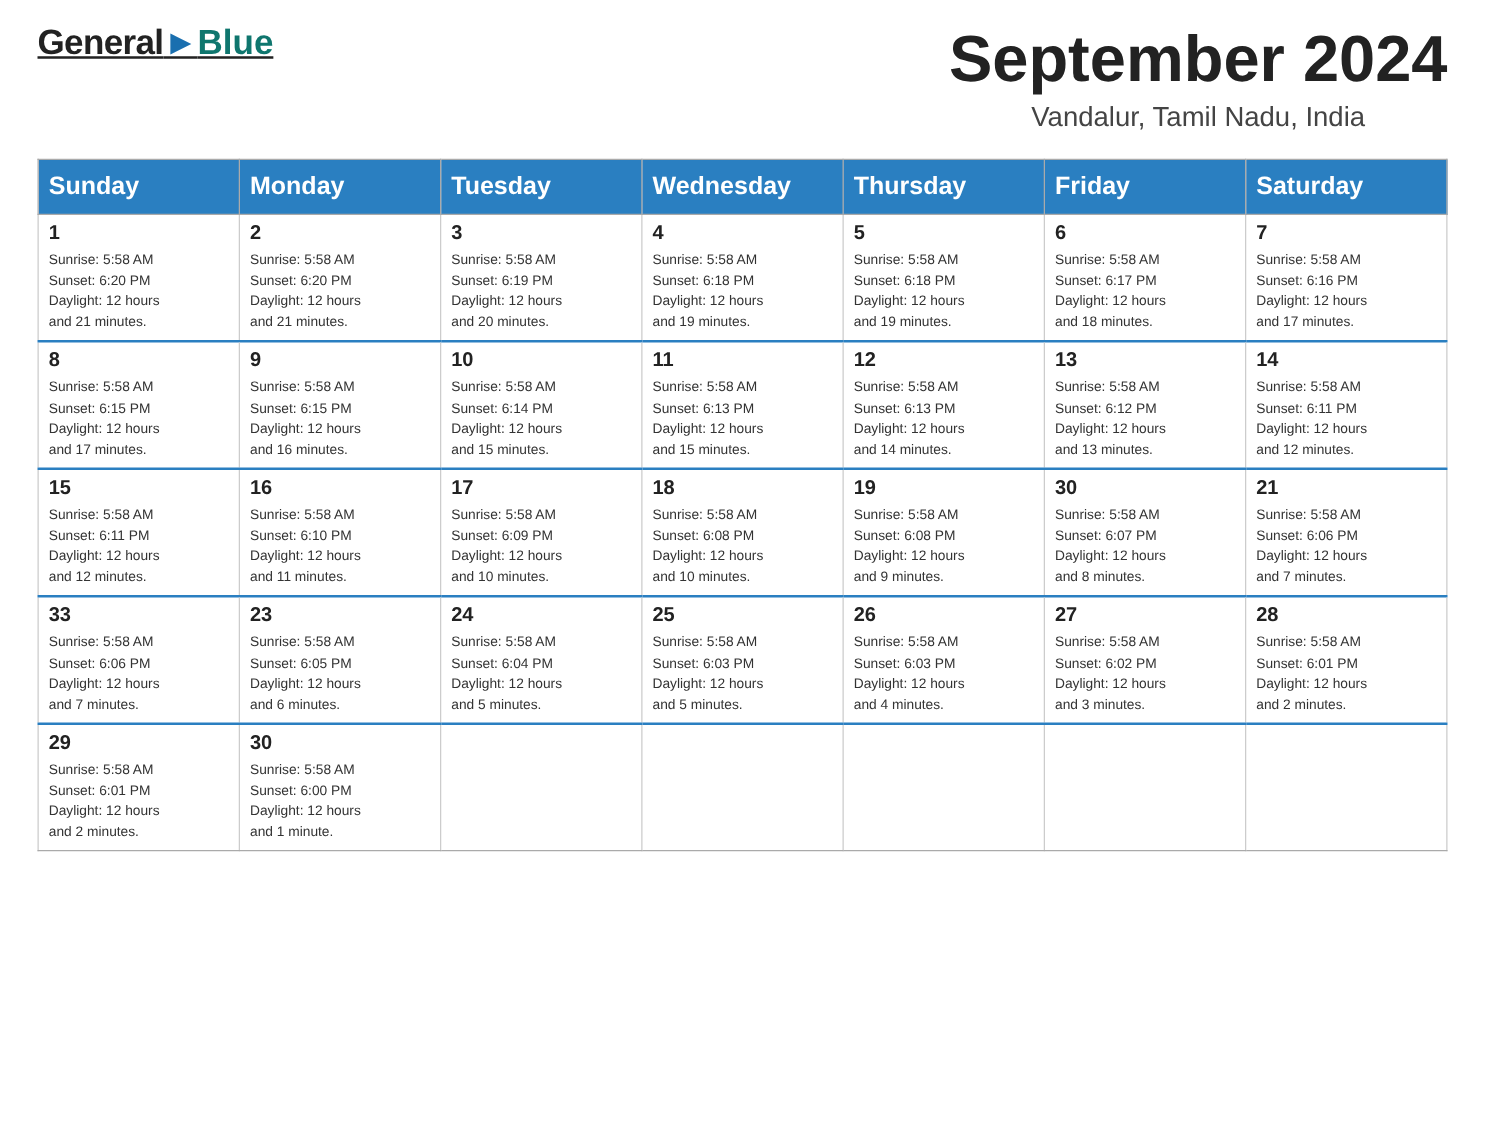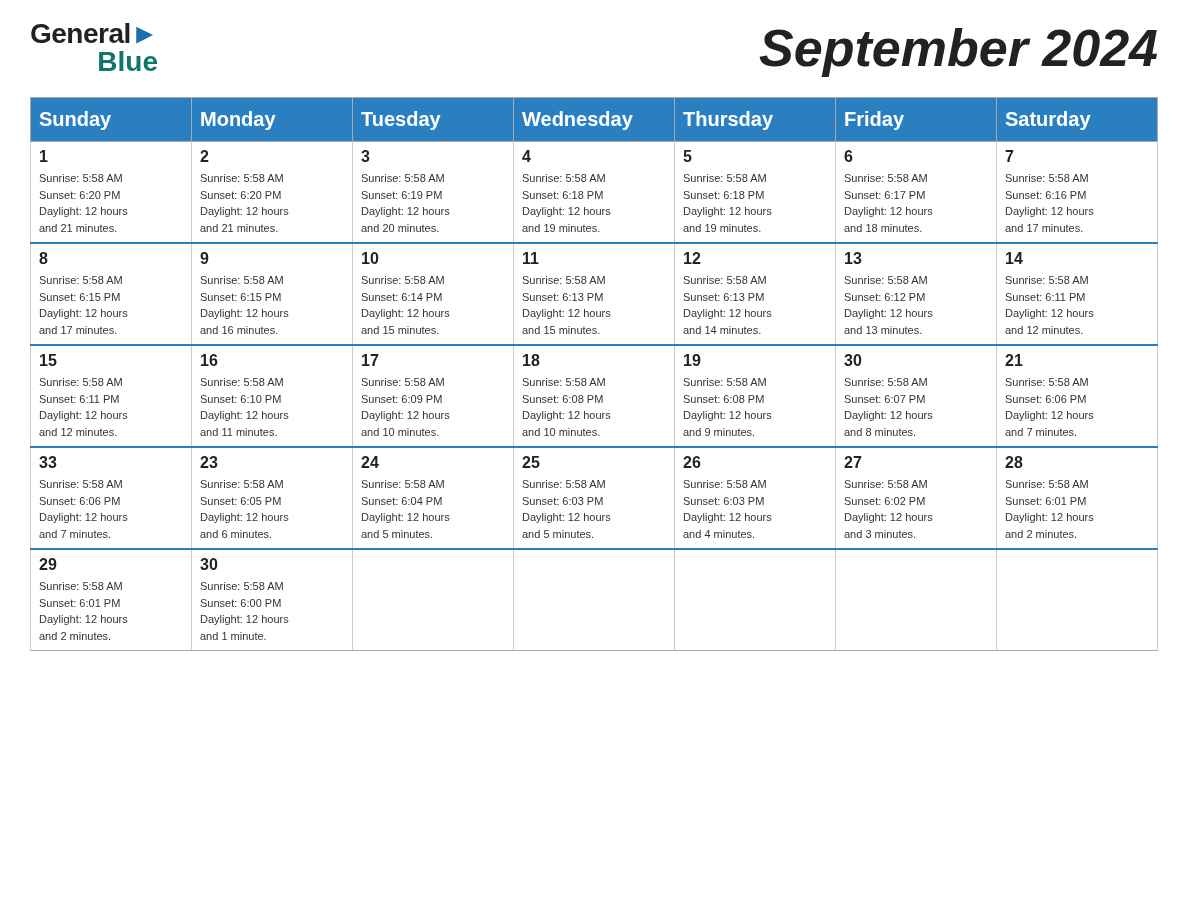--- a/index.html
+++ b/index.html
@@ -12,22 +12,23 @@
       min-height: 918px;
     }
     .header {
       display: flex;
       justify-content: space-between;
       align-items: flex-start;
       margin-bottom: 20px;
     }
     .logo {
       display: flex;
-      flex-direction: column;
-      align-items: flex-end;
+      flex-direction: row;
+      align-items: center;
+      text-decoration: underline;
     }
     .logo-general {
       font-size: 28px;
       font-weight: bold;
       color: #222;
       letter-spacing: -0.5px;
       line-height: 1;
     }
     .logo-general span {
       color: #1a6faf;
@@ -36,21 +37,20 @@
       font-size: 28px;
       font-weight: bold;
       color: #0f766e;
       line-height: 1;
       display: flex;
       align-items: center;
       gap: 2px;
     }
     .title-block {
       text-align: center;
-      font-style: italic;
     }
     .calendar-title {
       font-size: 52px;
       font-weight: bold;
       color: #222;
       line-height: 1.1;
     }
     .calendar-subtitle {
       font-size: 22px;
       color: #444;
@@ -106,20 +106,21 @@
   <div class="logo">
     <div class="logo-general">
       General<span>►</span>
     </div>
     <div class="logo-blue">
       <span>Blue</span>
     </div>
   </div>
   <div class="title-block">
     <div class="calendar-title">September 2024</div>
+    <div class="calendar-subtitle">Vandalur, Tamil Nadu, India</div>
   </div>
 </div>
 
 <table class="calendar">
   <thead>
     <tr>
     <th>Sunday</th>
         <th>Monday</th>
         <th>Tuesday</th>
         <th>Wednesday</th>

